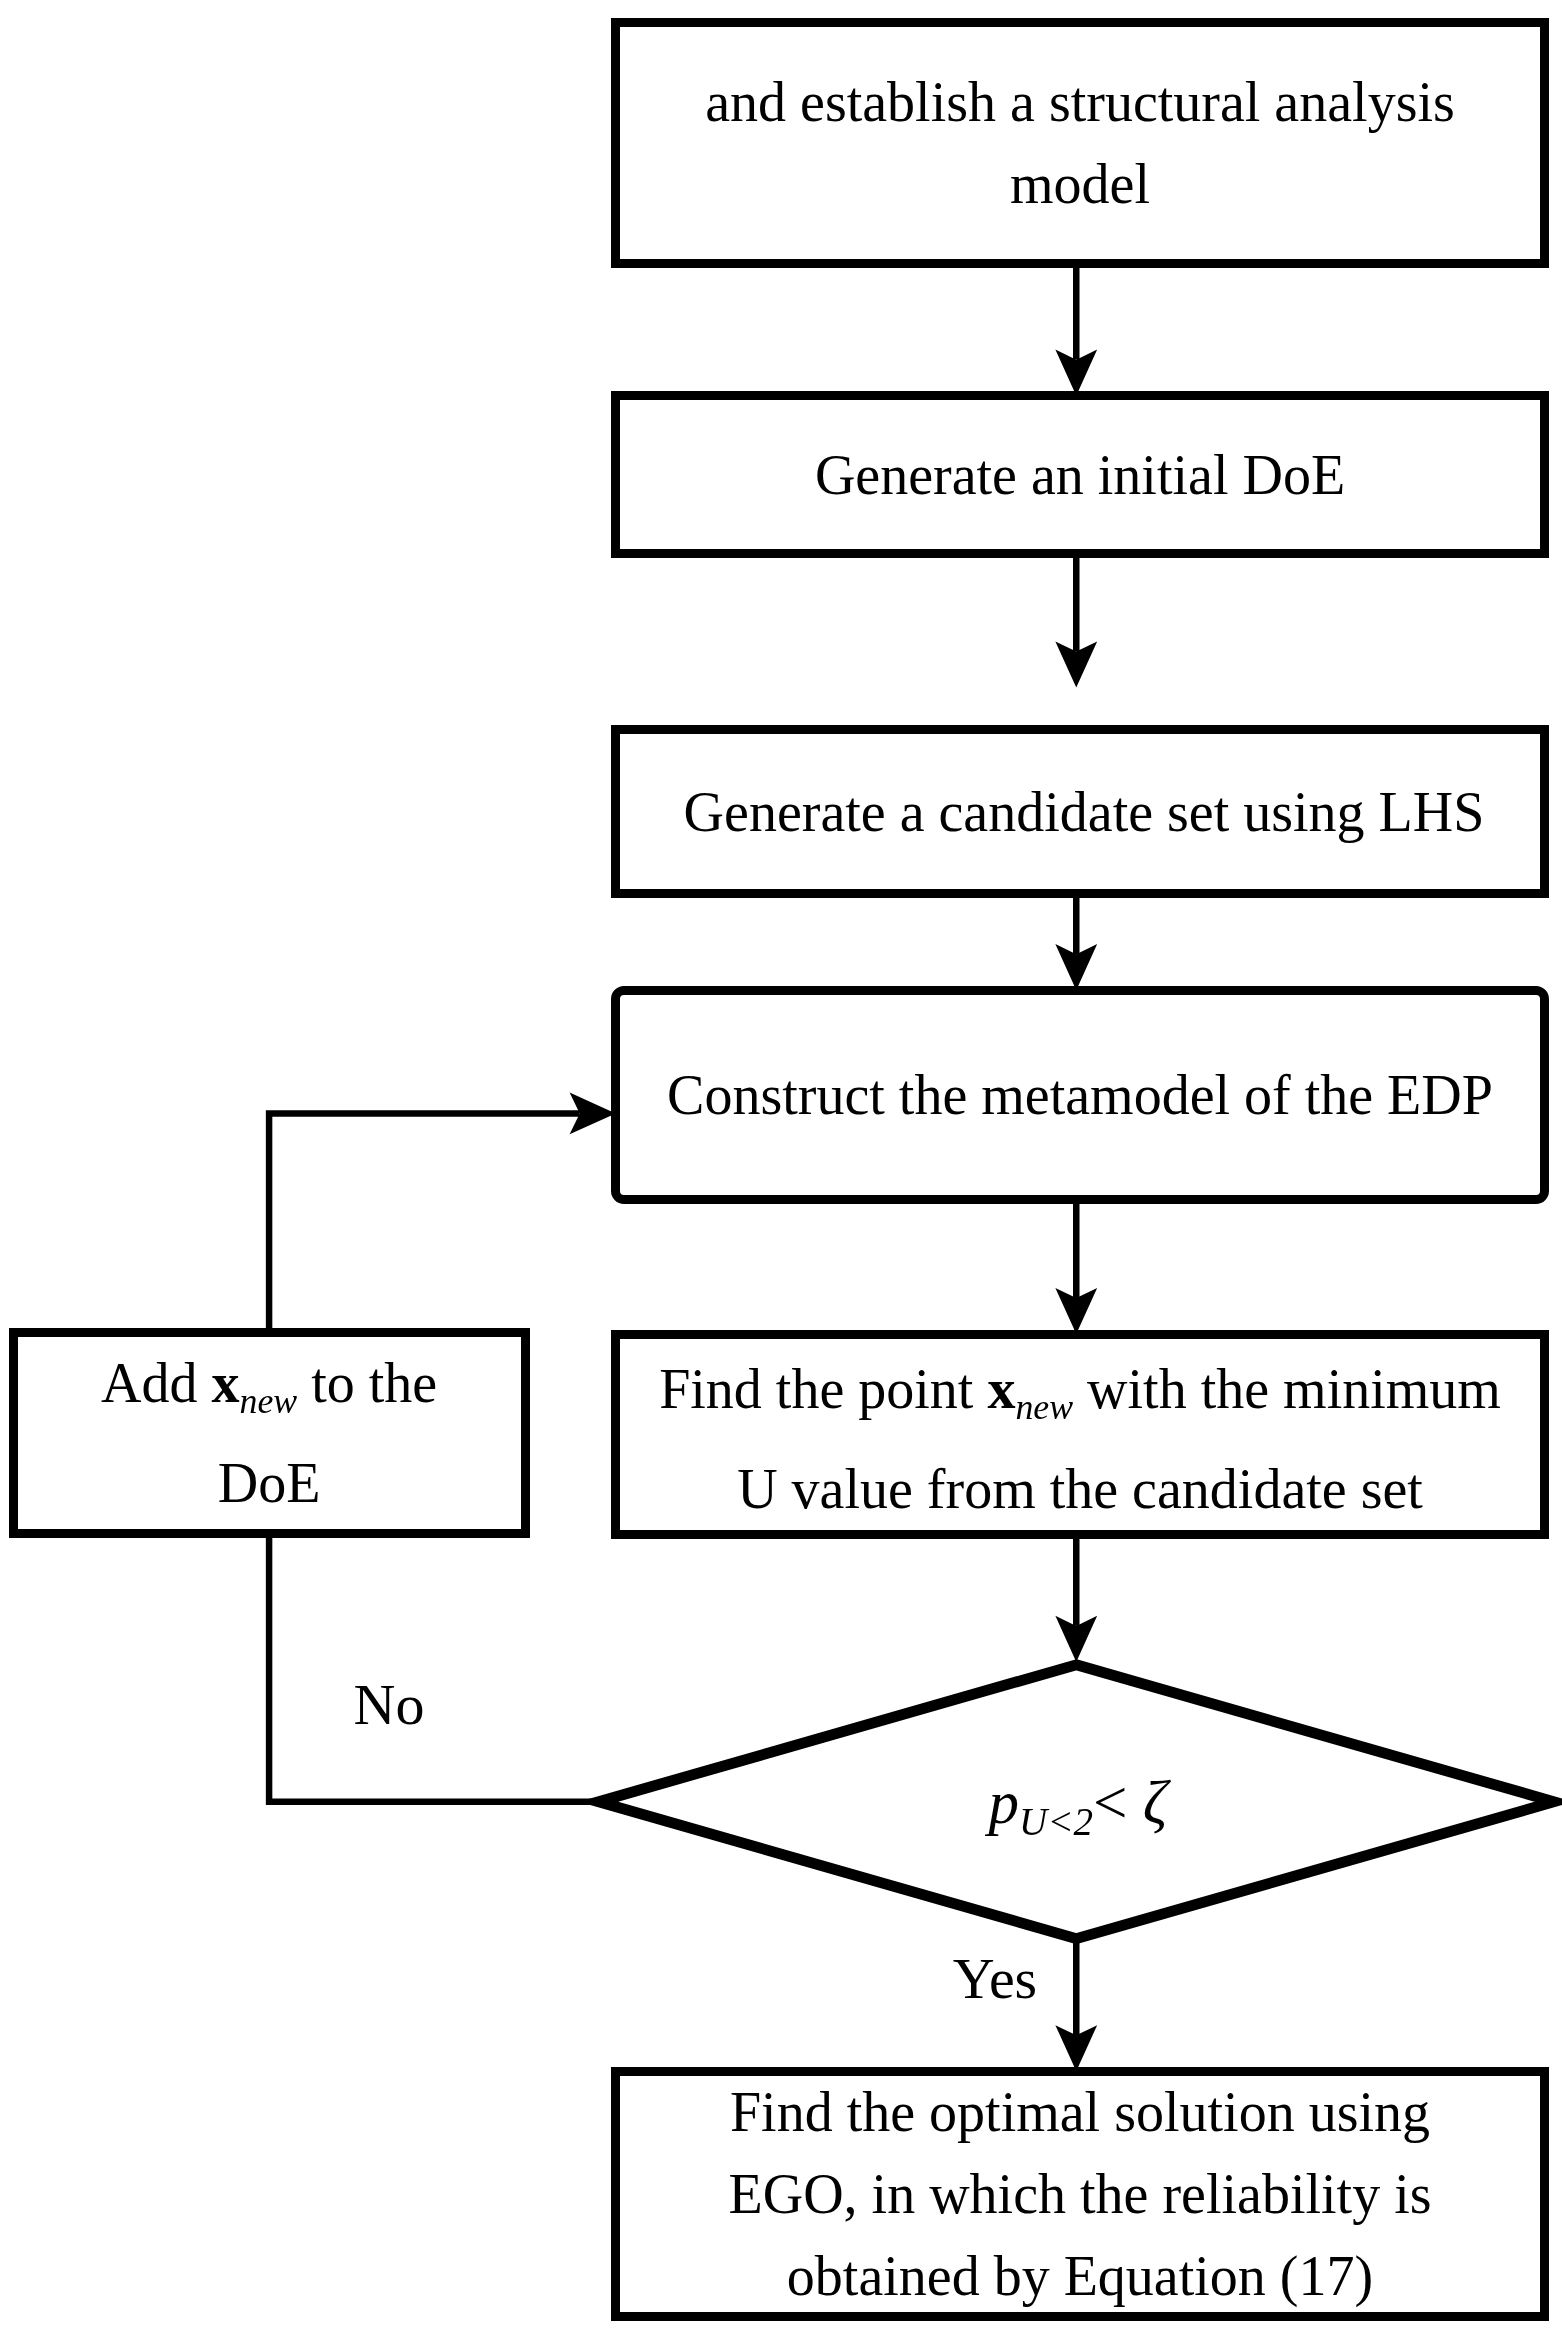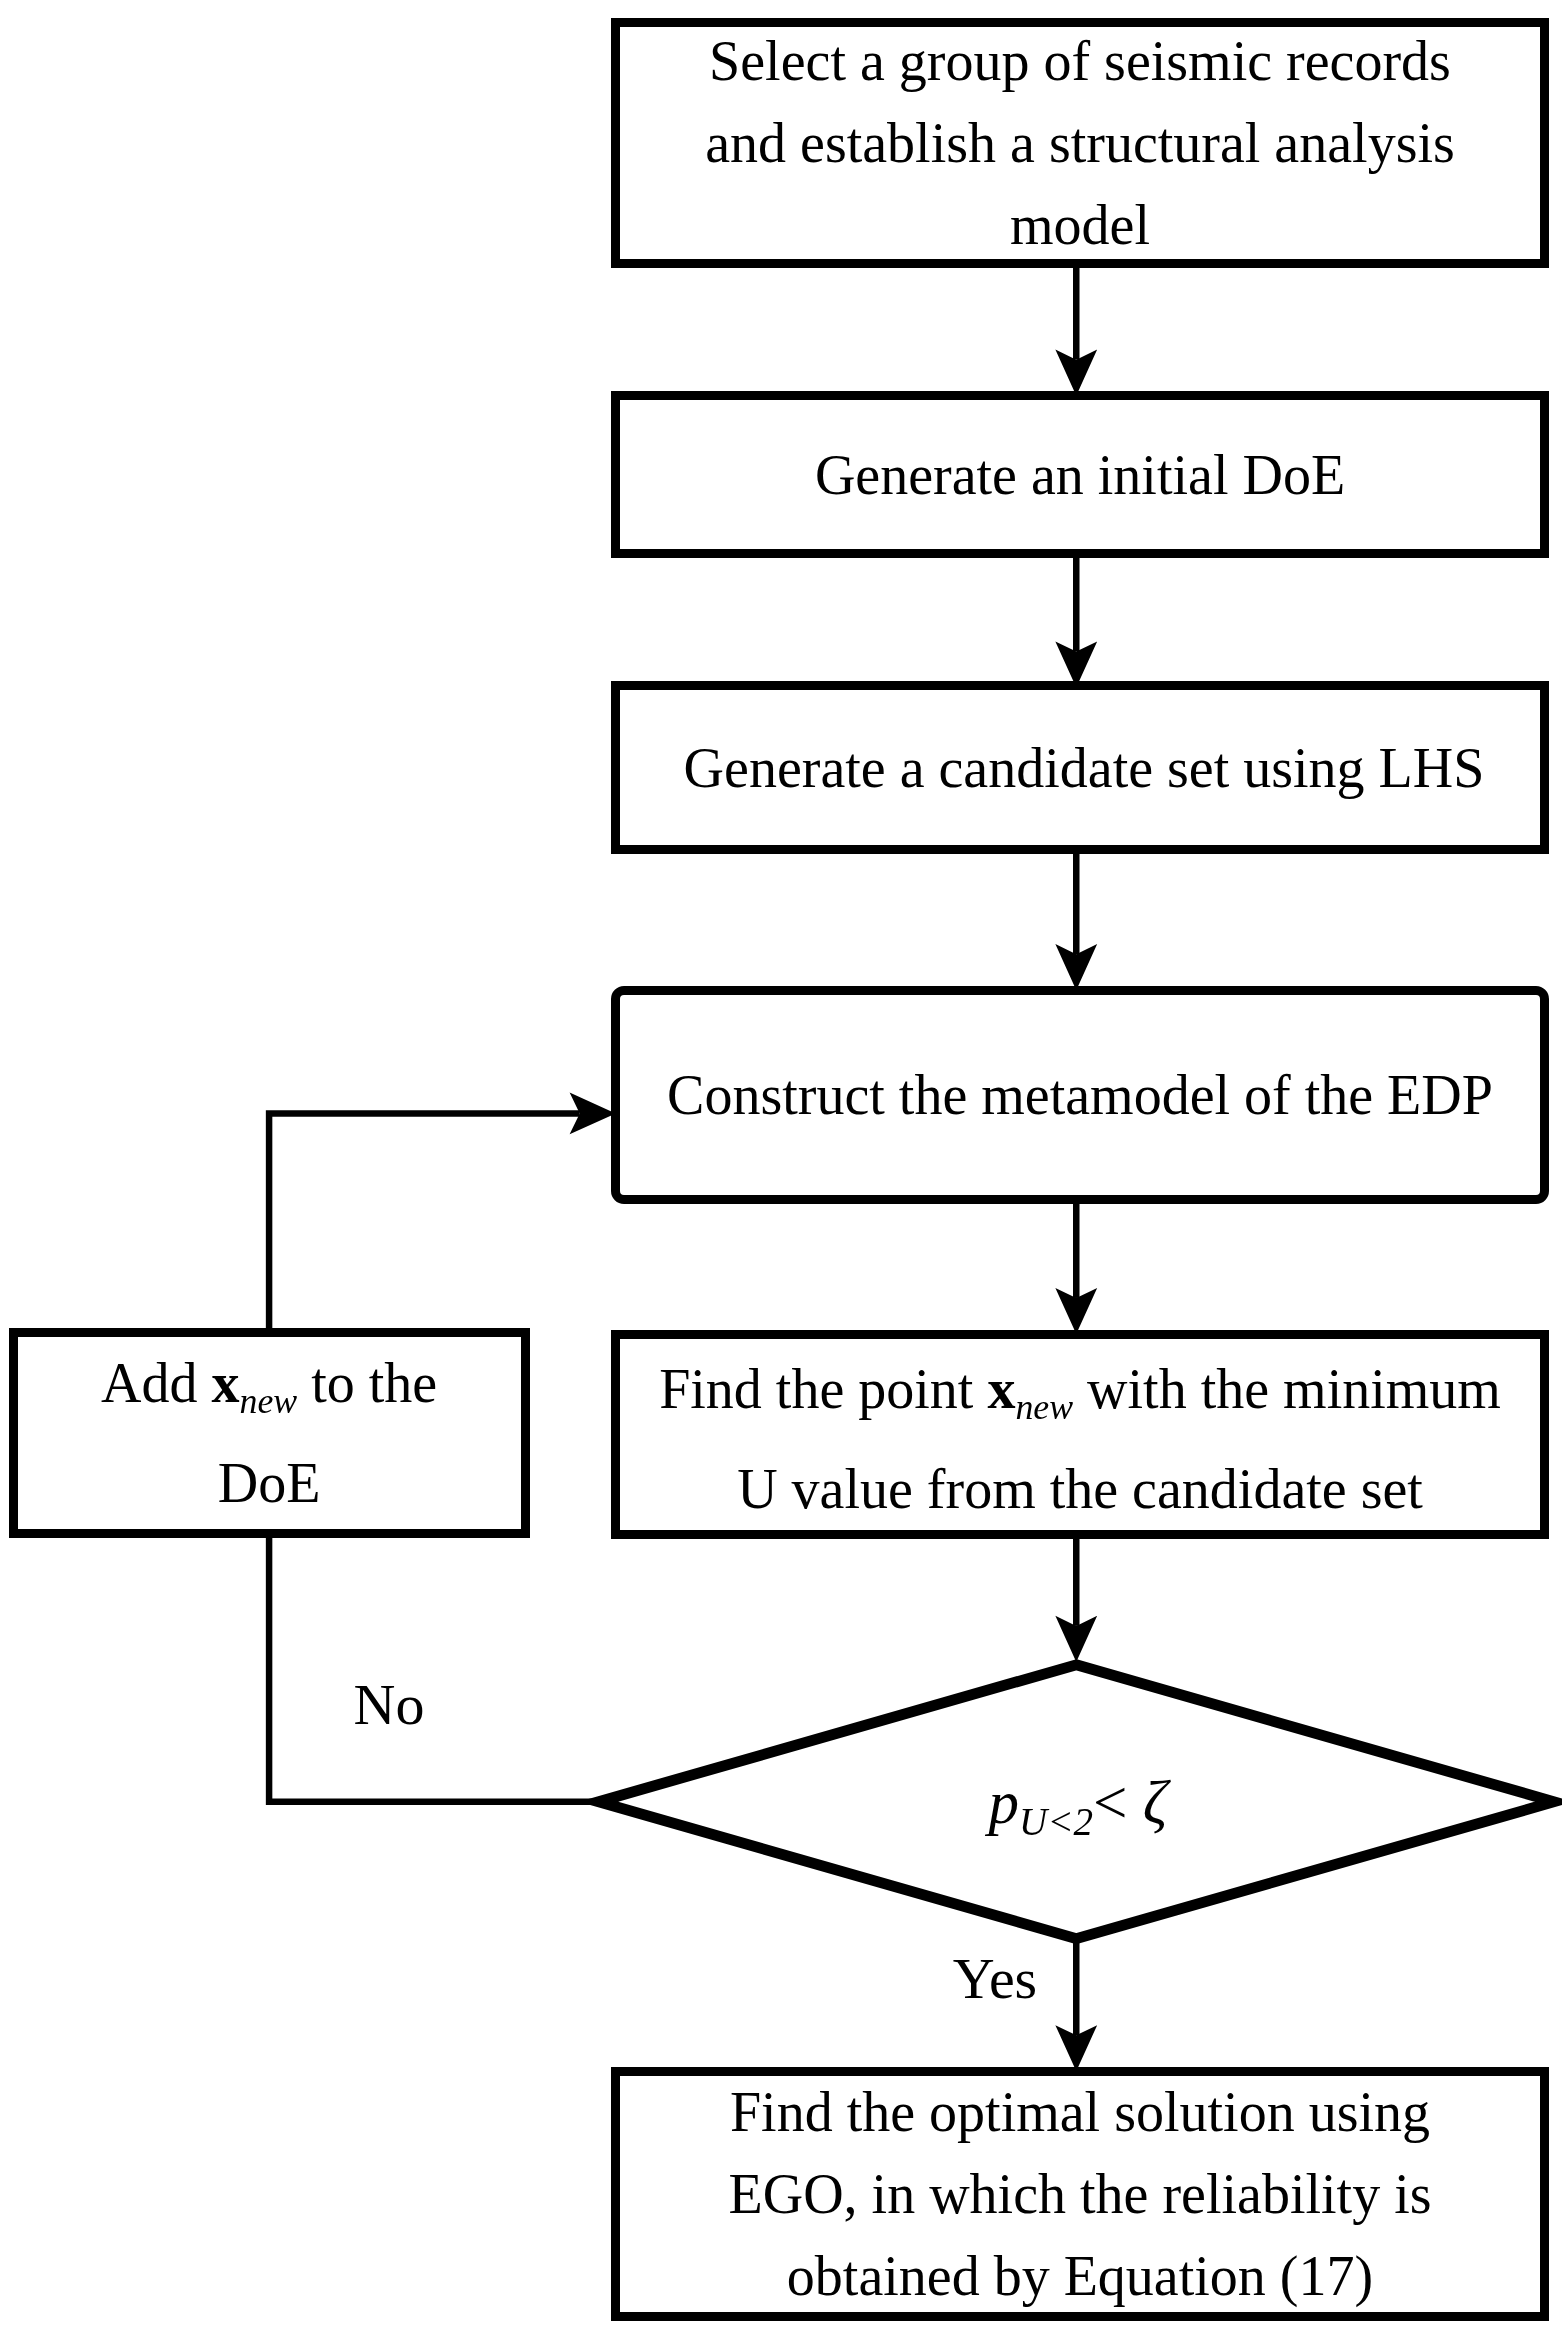--- a/index.html
+++ b/index.html
@@ -120,33 +120,32 @@
     <g>
       <line class="shaft" x1="1493" y1="2684" x2="1493" y2="2824"></line>
       <polygon class="head" points="1493,2874 1464,2810 1493,2824 1522,2810"></polygon>
     </g>
 
     <polygon class="diamond-shape" points="1493,2310 2156,2500 1493,2690 830,2500"></polygon>
   </svg>
 
   <div class="node" style="left:611px; top:18px; width:938px; height:250px;">
     <div>
-        <div class="tline"><span>Select a group of seismic records</span></div>
         <div class="tline"><span>and establish a structural analysis</span></div>
         <div class="tline"><span>model</span></div>
       </div>
   </div>
 
   <div class="node" style="left:611px; top:391px; width:938px; height:167px;">
     <div>
         <div class="tline"><span>Generate an initial DoE</span></div>
       </div>
   </div>
 
-  <div class="node" style="left:611px; top:681px; width:938px; height:173px;padding-left:8px;">
+  <div class="node" style="left:611px; top:725px; width:938px; height:173px;padding-left:8px;">
     <div>
         <div class="tline"><span>Generate a candidate set using LHS</span></div>
       </div>
   </div>
 
   <div class="node" style="left:611px; top:986px; width:938px; height:218px;border-radius:13px;">
     <div>
         <div class="tline"><span>Construct the metamodel of the EDP</span></div>
       </div>
   </div>

